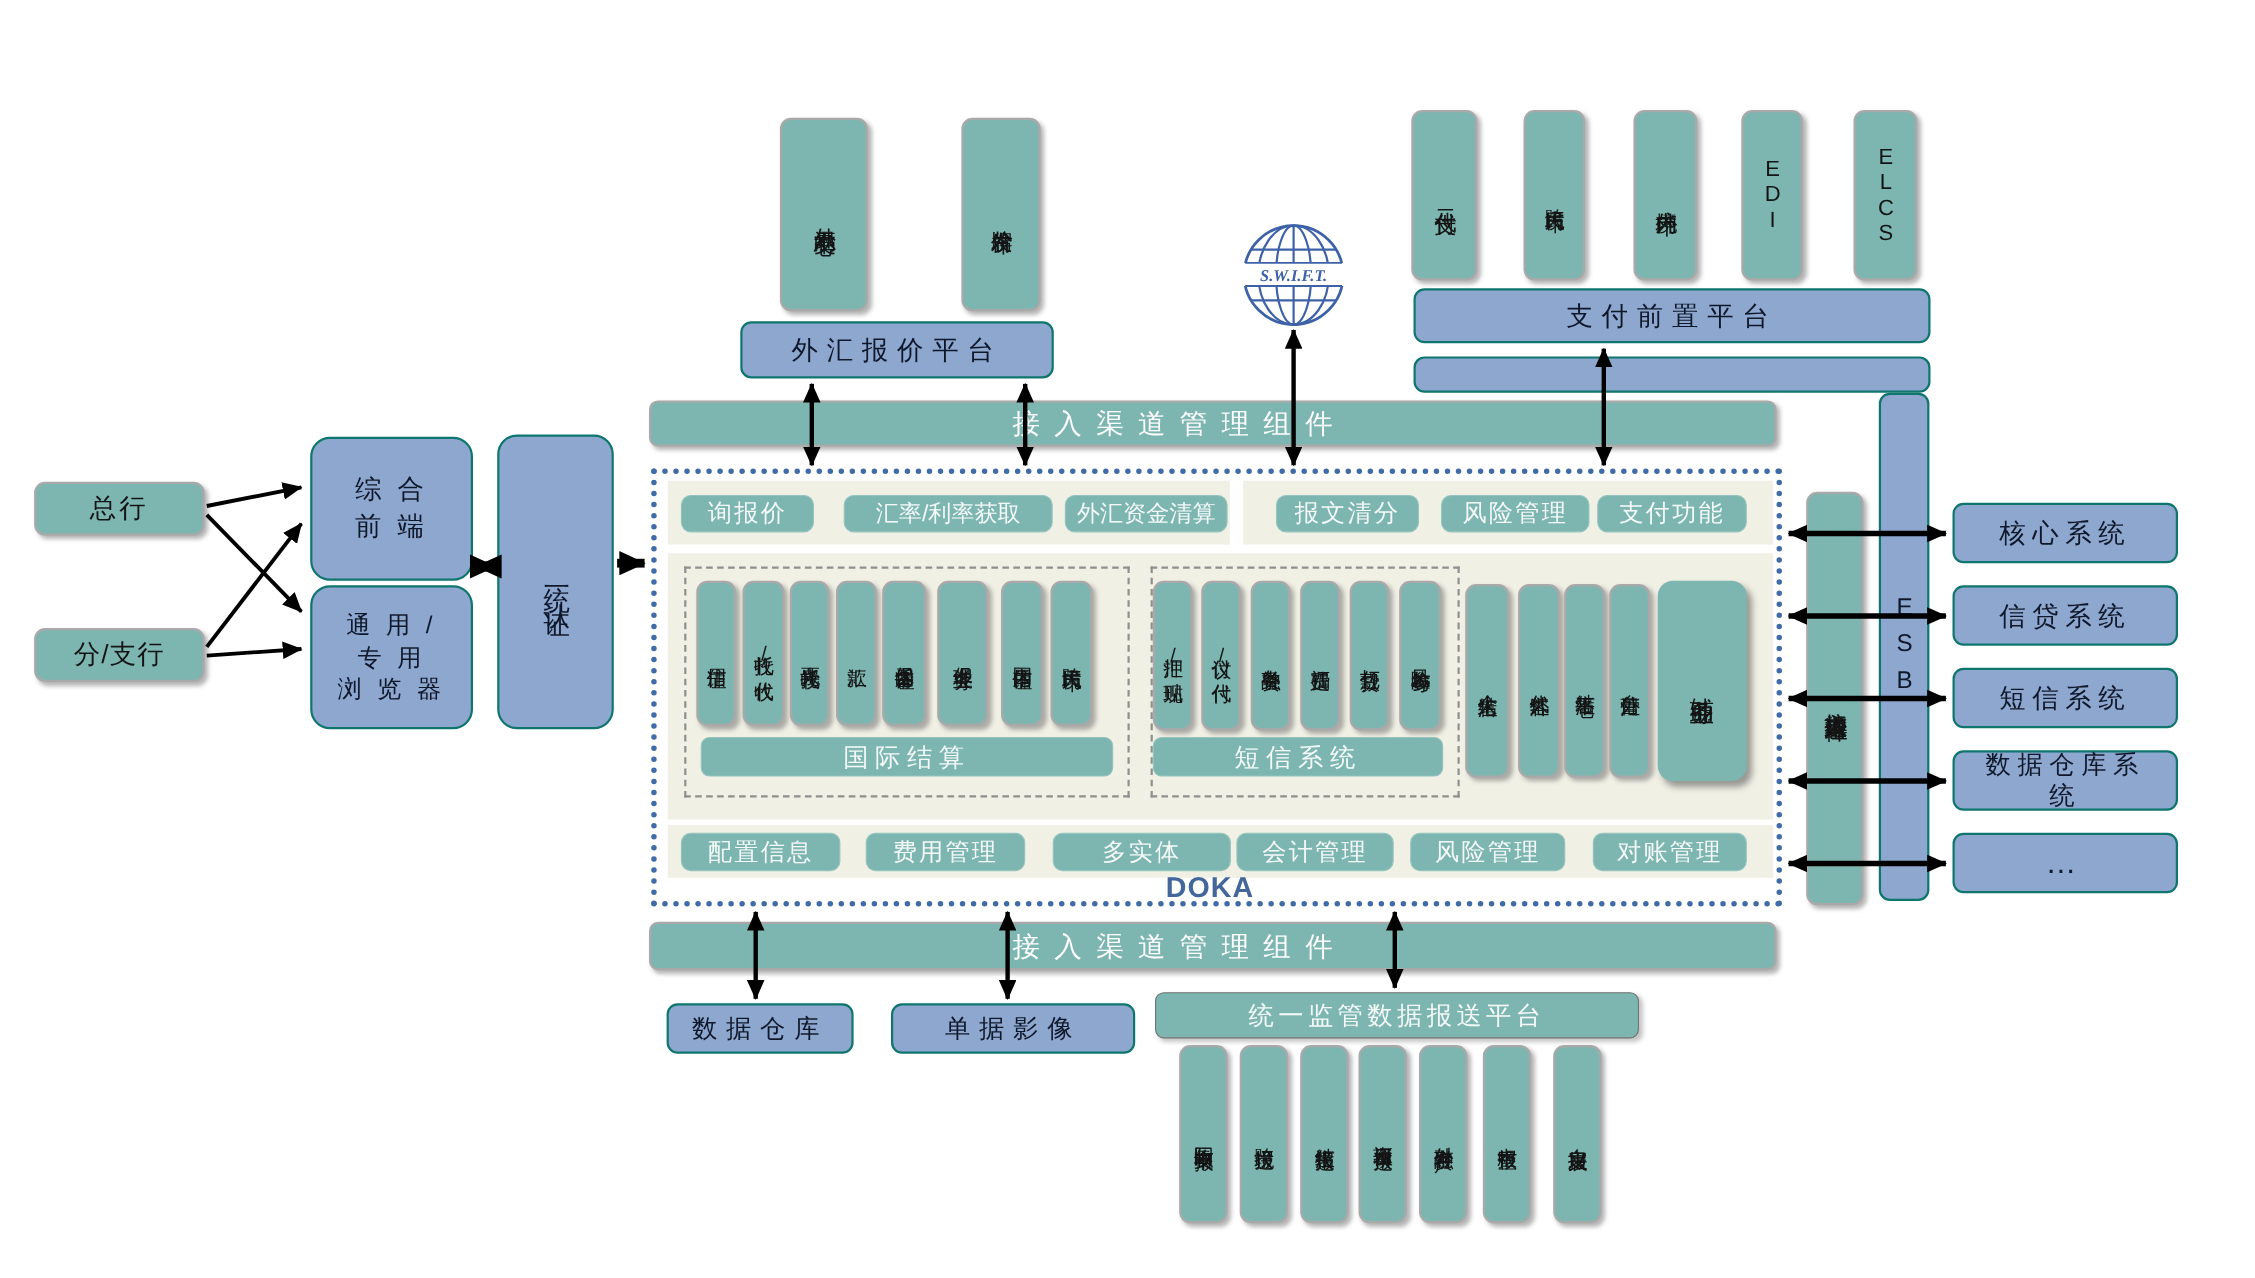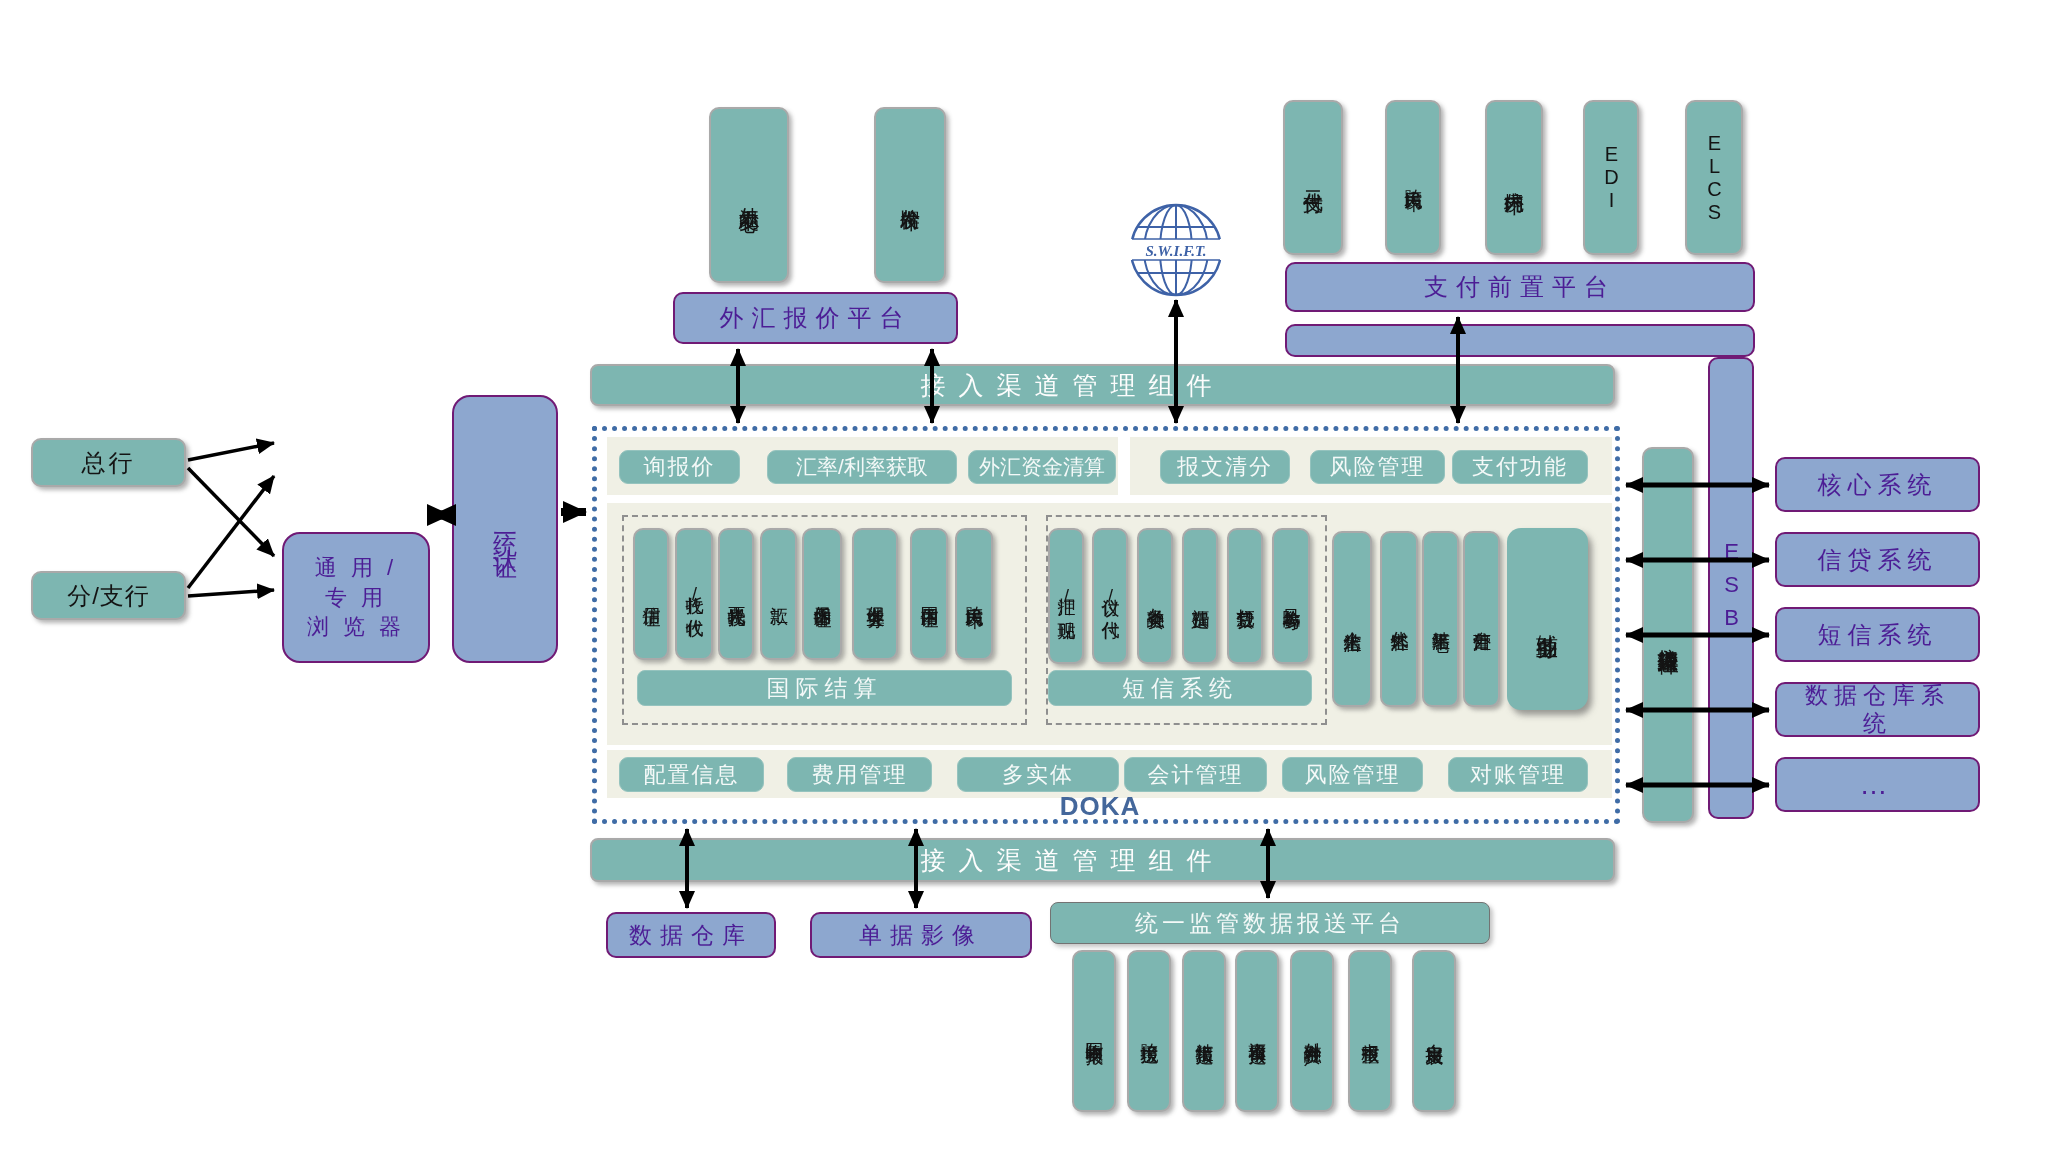--- a/index.html
+++ b/index.html
@@ -11,21 +11,21 @@
       writing-mode:vertical-rl;text-orientation:upright;color:#141414;font-size:20px;line-height:1.05;letter-spacing:1px;}
   .tv-sm{font-size:18px;}
   
   .tbar{background:#7db6b1;border:2px solid #a9a9a9;border-radius:8px;box-shadow:3px 3px 4px rgba(90,90,90,.45);
         color:#fdfdfd;font-size:25px;letter-spacing:13px;}
   
   .tbtn{background:#7db6b1;border:1px solid #95c3be;border-radius:9px;color:#f4f9f8;font-size:22px;letter-spacing:2px;}
   
   .tgbar{background:#7db6b1;border:1px solid #95c3be;border-radius:8px;color:#f4f9f8;font-size:23px;letter-spacing:6px;}
   
-  .bl{background:#8da7cf;border:2px solid #701a75;border-radius:10px;color:#4c1d95;font-size:24px;letter-spacing:8px;}
+  .bl{background:#8da7cf;border:2px solid #0f766e;border-radius:10px;color:#0f172a;font-size:24px;letter-spacing:8px;}
   .bl-big{border-radius:18px;white-space:pre-line;line-height:1.35;letter-spacing:4px;}
   .bl-v{writing-mode:vertical-rl;text-orientation:upright;letter-spacing:8px;}
   .cream{background:#f0f0e5;}
   .dgroup{border:2px dashed #8f8f8f;}
   .dotted{border:5px dotted #3f6ca6;}
   .doka{color:#44679b;font-size:26px;font-weight:bold;letter-spacing:1px;}
   svg.overlay{position:absolute;left:0;top:0;pointer-events:none;}
 </style>
 </head>
 <body>
@@ -53,20 +53,22 @@
   <div class="abs tv tv-sm" style="left:1385px;top:100px;width:56px;height:155px">跨境人民币</div>
   <div class="abs tv" style="left:1485px;top:100px;width:58px;height:155px">境内外币</div>
   <div class="abs tv" style="left:1583px;top:100px;width:56px;height:155px">EDI</div>
   <div class="abs tv" style="left:1685px;top:100px;width:58px;height:155px">ELCS</div>
   <div class="abs bl" style="left:1285px;top:262px;width:470px;height:50px">支付前置平台</div>
   <div class="abs bl" style="left:1285px;top:324px;width:470px;height:33px"></div>
   <div class="abs bl bl-v" style="left:1708px;top:357px;width:46px;height:462px;font-size:22px">ESB</div>
 
   <div class="abs tv" style="left:31px;top:438px;width:155px;height:49px;writing-mode:horizontal-tb;font-size:24px;letter-spacing:3px">总行</div>
   <div class="abs tv" style="left:31px;top:571px;width:155px;height:49px;writing-mode:horizontal-tb;font-size:24px;letter-spacing:1px">分/支行</div>
+  <div class="abs bl bl-big" style="left:282px;top:397px;width:148px;height:131px">综 合
+前 端</div>
   <div class="abs bl bl-big" style="left:282px;top:532px;width:148px;height:131px;font-size:22px">通 用 /
 专 用
 浏 览 器</div>
   <div class="abs bl bl-v" style="left:452px;top:395px;width:106px;height:268px;border-radius:18px;font-size:24px">统一认证</div>
 
   <div class="abs tbar" style="left:590px;top:364px;width:1025px;height:42px;padding-right:60px">接入渠道管理组件</div>
 
   <div class="abs dotted" style="left:592px;top:426px;width:1028px;height:398px"></div>
 
   <div class="abs cream" style="left:607px;top:437px;width:511px;height:58px"></div>

